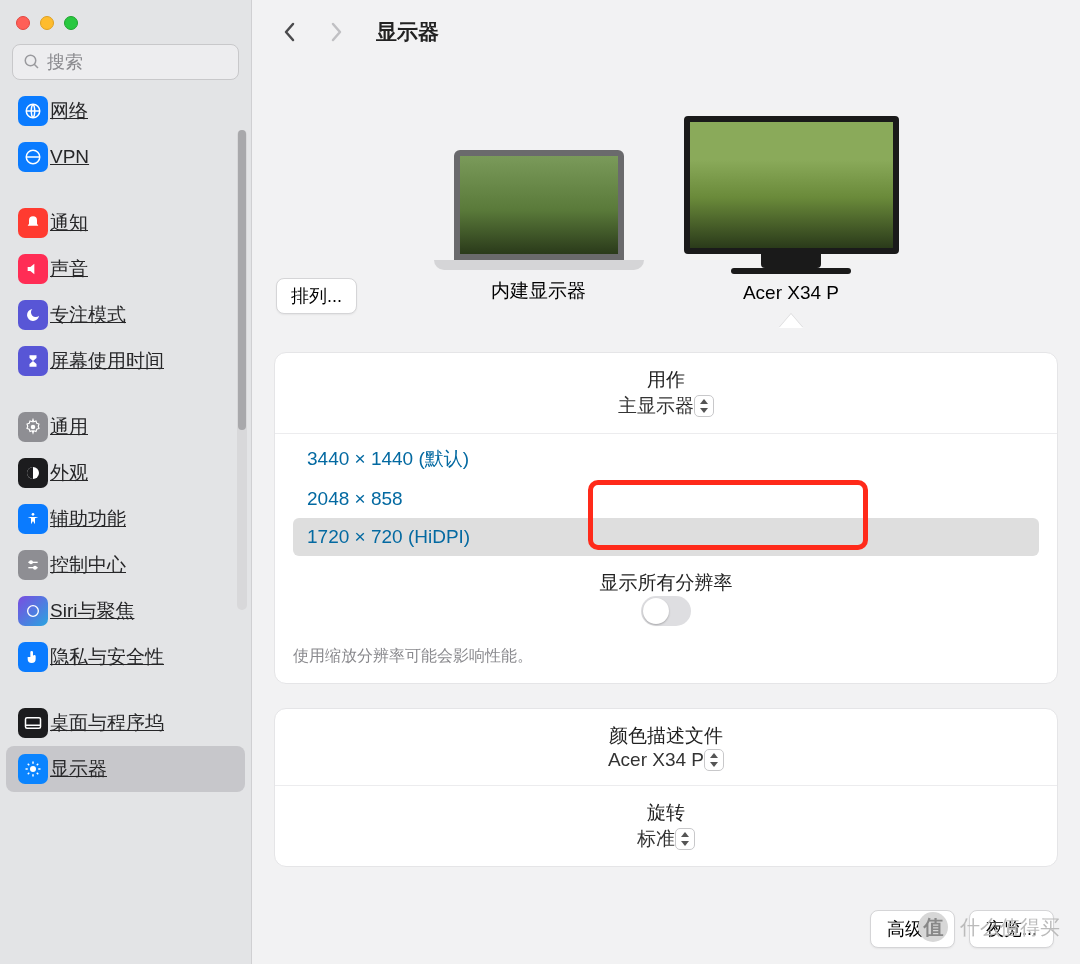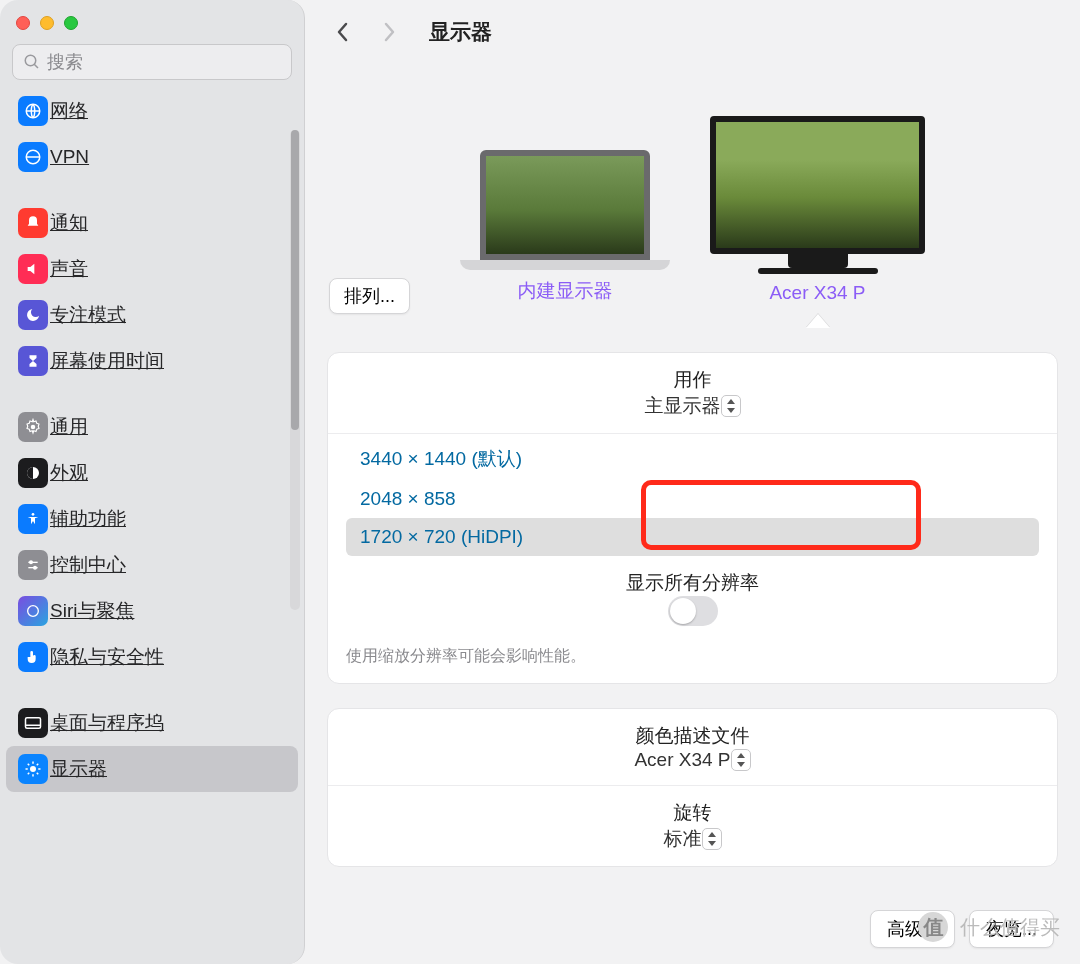--- a/index.html
+++ b/index.html
@@ -6,27 +6,26 @@
     body {
       font-family: -apple-system, "SF Pro Text", "Helvetica Neue", Arial, sans-serif;
       background: #f2f2f3;
       width: 1080px;
       height: 964px;
       overflow: hidden;
       position: relative;
     }
     .window { display: flex; width: 100%; height: 100%; }
     .sidebar {
-      width: 305px;
+      width: 252px;
       background: linear-gradient(#e3e4e6,#e3e4e6);
       border-right: 1px solid #d0d0d2;
       display: flex;
       flex-direction: column;
       position: relative;
-      border-radius: 18px;
     }
     .traffic { display: flex; gap: 10px; padding: 16px 16px 4px 16px; }
     .dot { width: 14px; height: 14px; border-radius: 50%; }
     .dot.red { background:#ff5f57; border:1px solid #e24640;}
     .dot.yellow{ background:#febc2e;border:1px solid #dea022;}
     .dot.green{ background:#28c840;border:1px solid #1fa32f;}
     .search-wrap{ padding: 10px 12px 8px 12px; }
     .search{
       width:100%; height:36px; border-radius:8px;
       border:1px solid #c8c8ca; background:#ededef;
@@ -84,21 +83,21 @@
     }
     .monitor-stand{ width:60px;height:18px;background:#1a1a1a;margin: -4px auto 0;border-radius:0 0 4px 4px;}
     .monitor-foot{ width:120px;height:6px;background:#1a1a1a;margin:0 auto;border-radius:3px;}
     .mon-wrap{display:flex;flex-direction:column;align-items:center;}
     .sel-caret{
       position:absolute; left:50%; transform:translateX(-50%); bottom:-18px;
       width:0;height:0;border-left:12px solid transparent;border-right:12px solid transparent;
       border-bottom:14px solid #fff;
       filter: drop-shadow(0 -1px 0 rgba(0,0,0,.1));
     }
-    .disp-label{ text-align:center; font-size:19px; color:#8b5cf6; margin-top:8px;}
+    .disp-label{ text-align:center; font-size:19px; color:#000000; margin-top:8px;}
     .arrange-btn{
       position:absolute; left:24px; top:278px;
       background:#fff; border:1px solid #d5d5d7; border-radius:8px;
       padding:5px 14px; font-size:18px;
       box-shadow:0 1px 2px rgba(0,0,0,.06);
     }
     .panel{
       margin:24px 22px 0 22px; background:#fff; border:1px solid #e5e5e7;
       border-radius:12px; overflow:hidden;
     }

